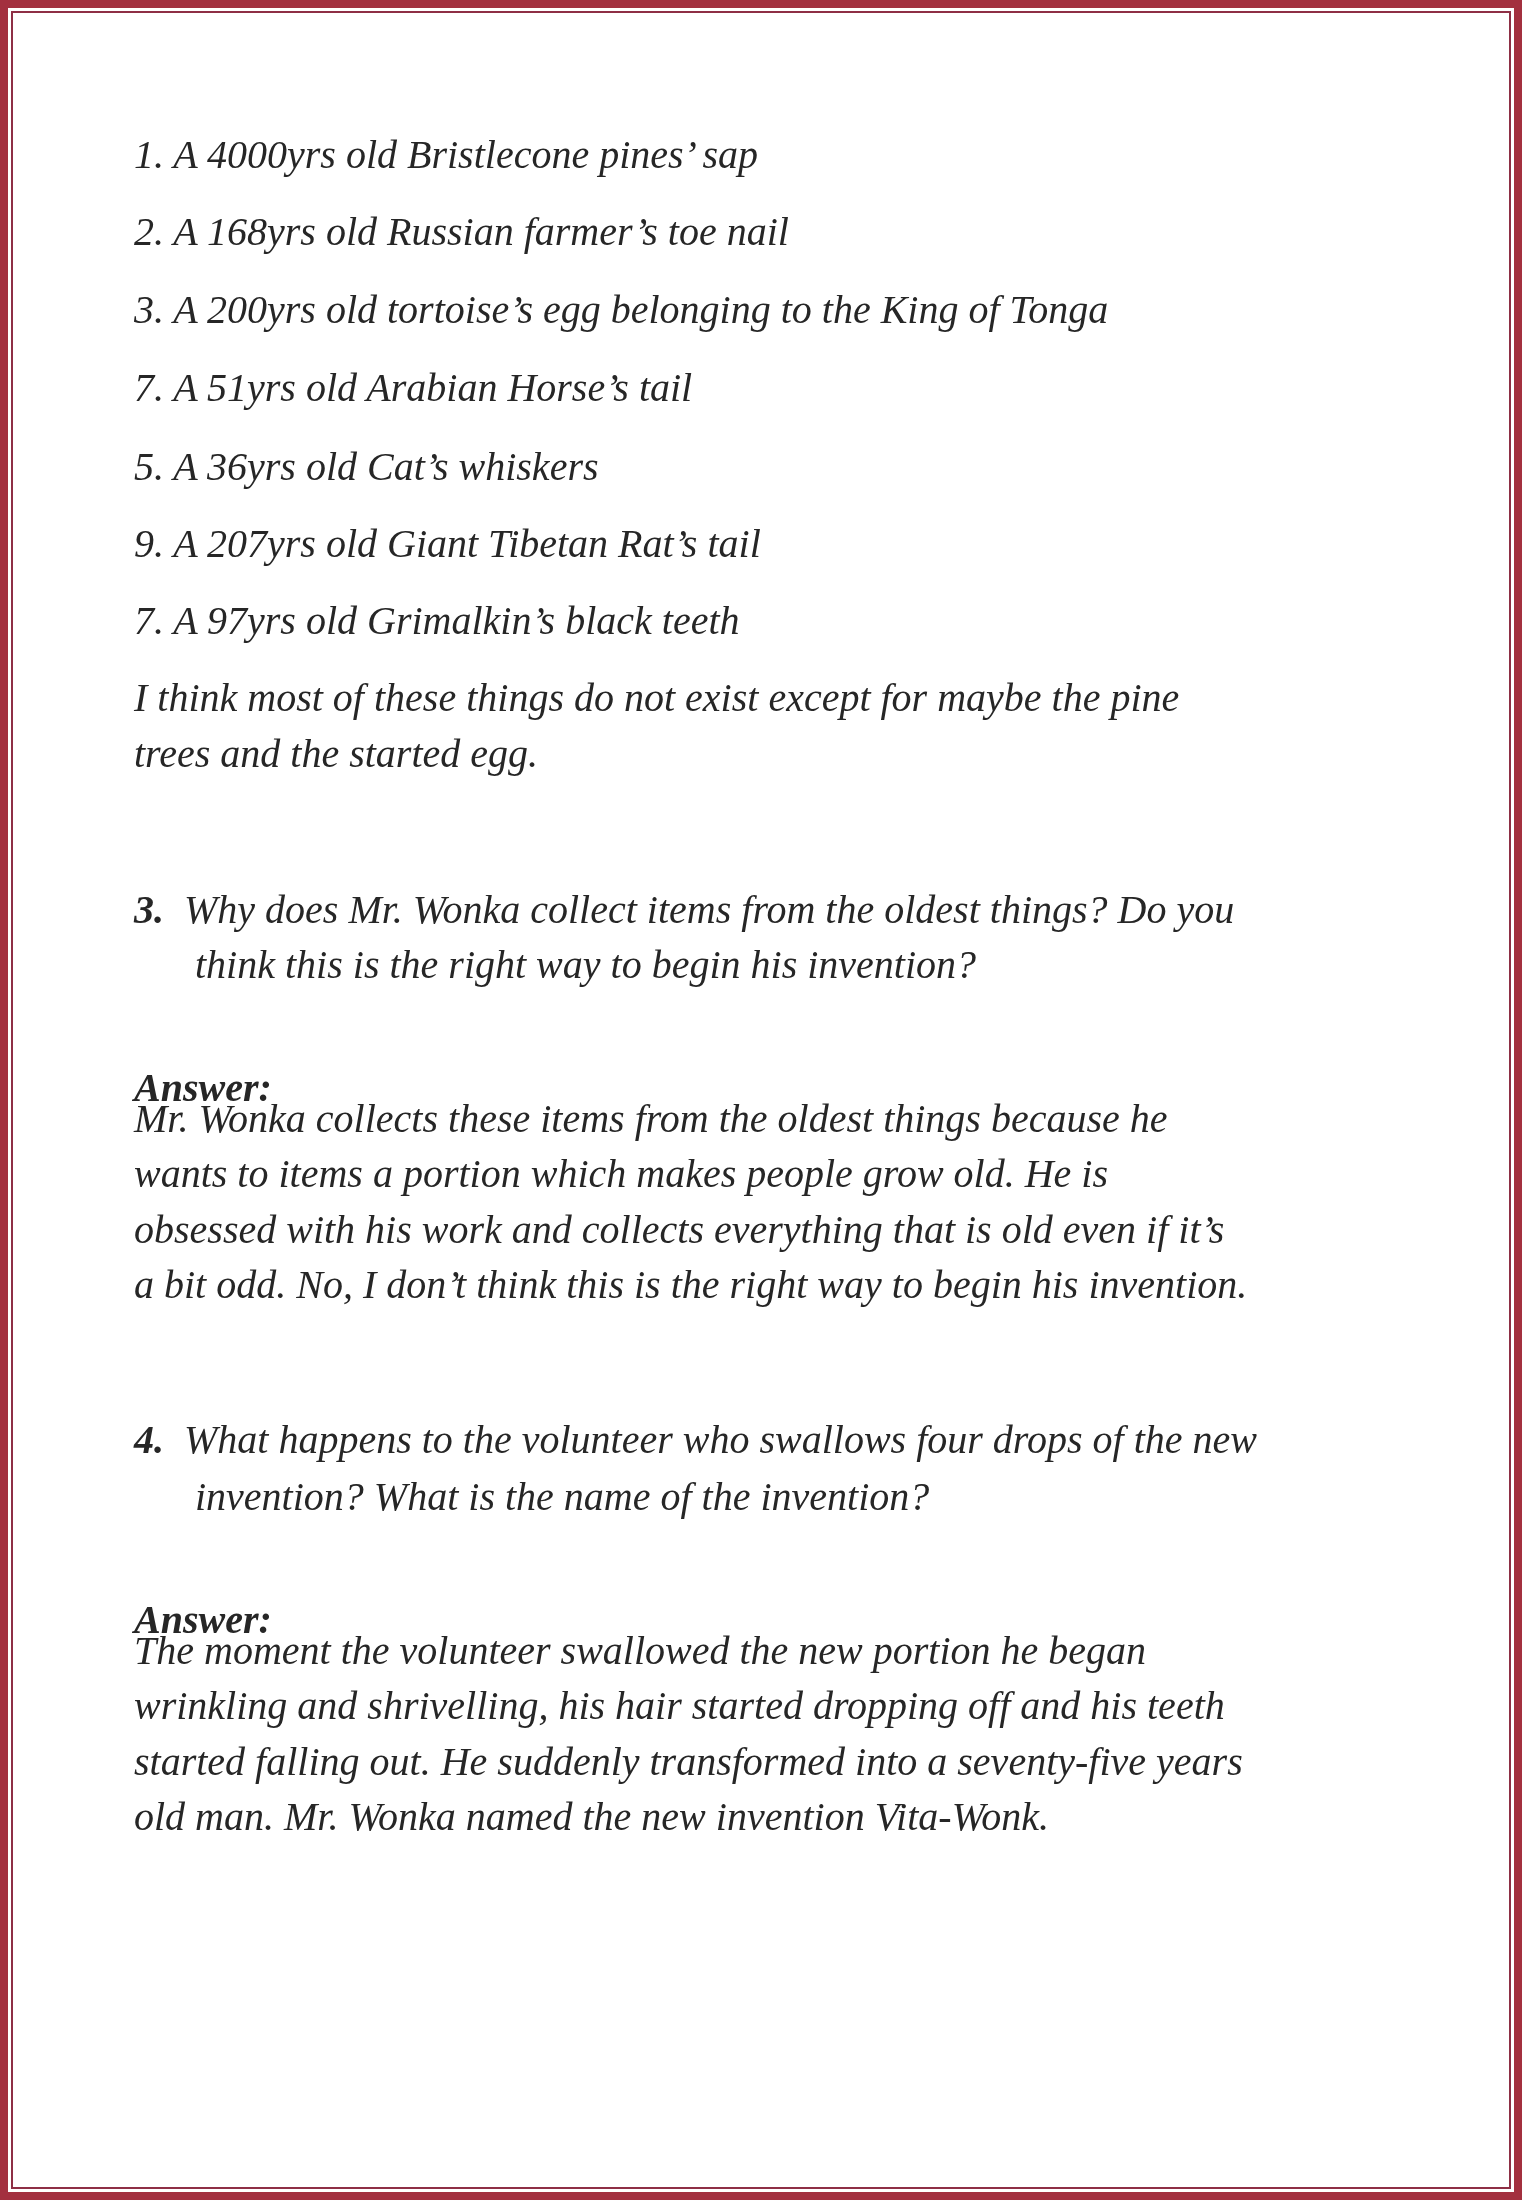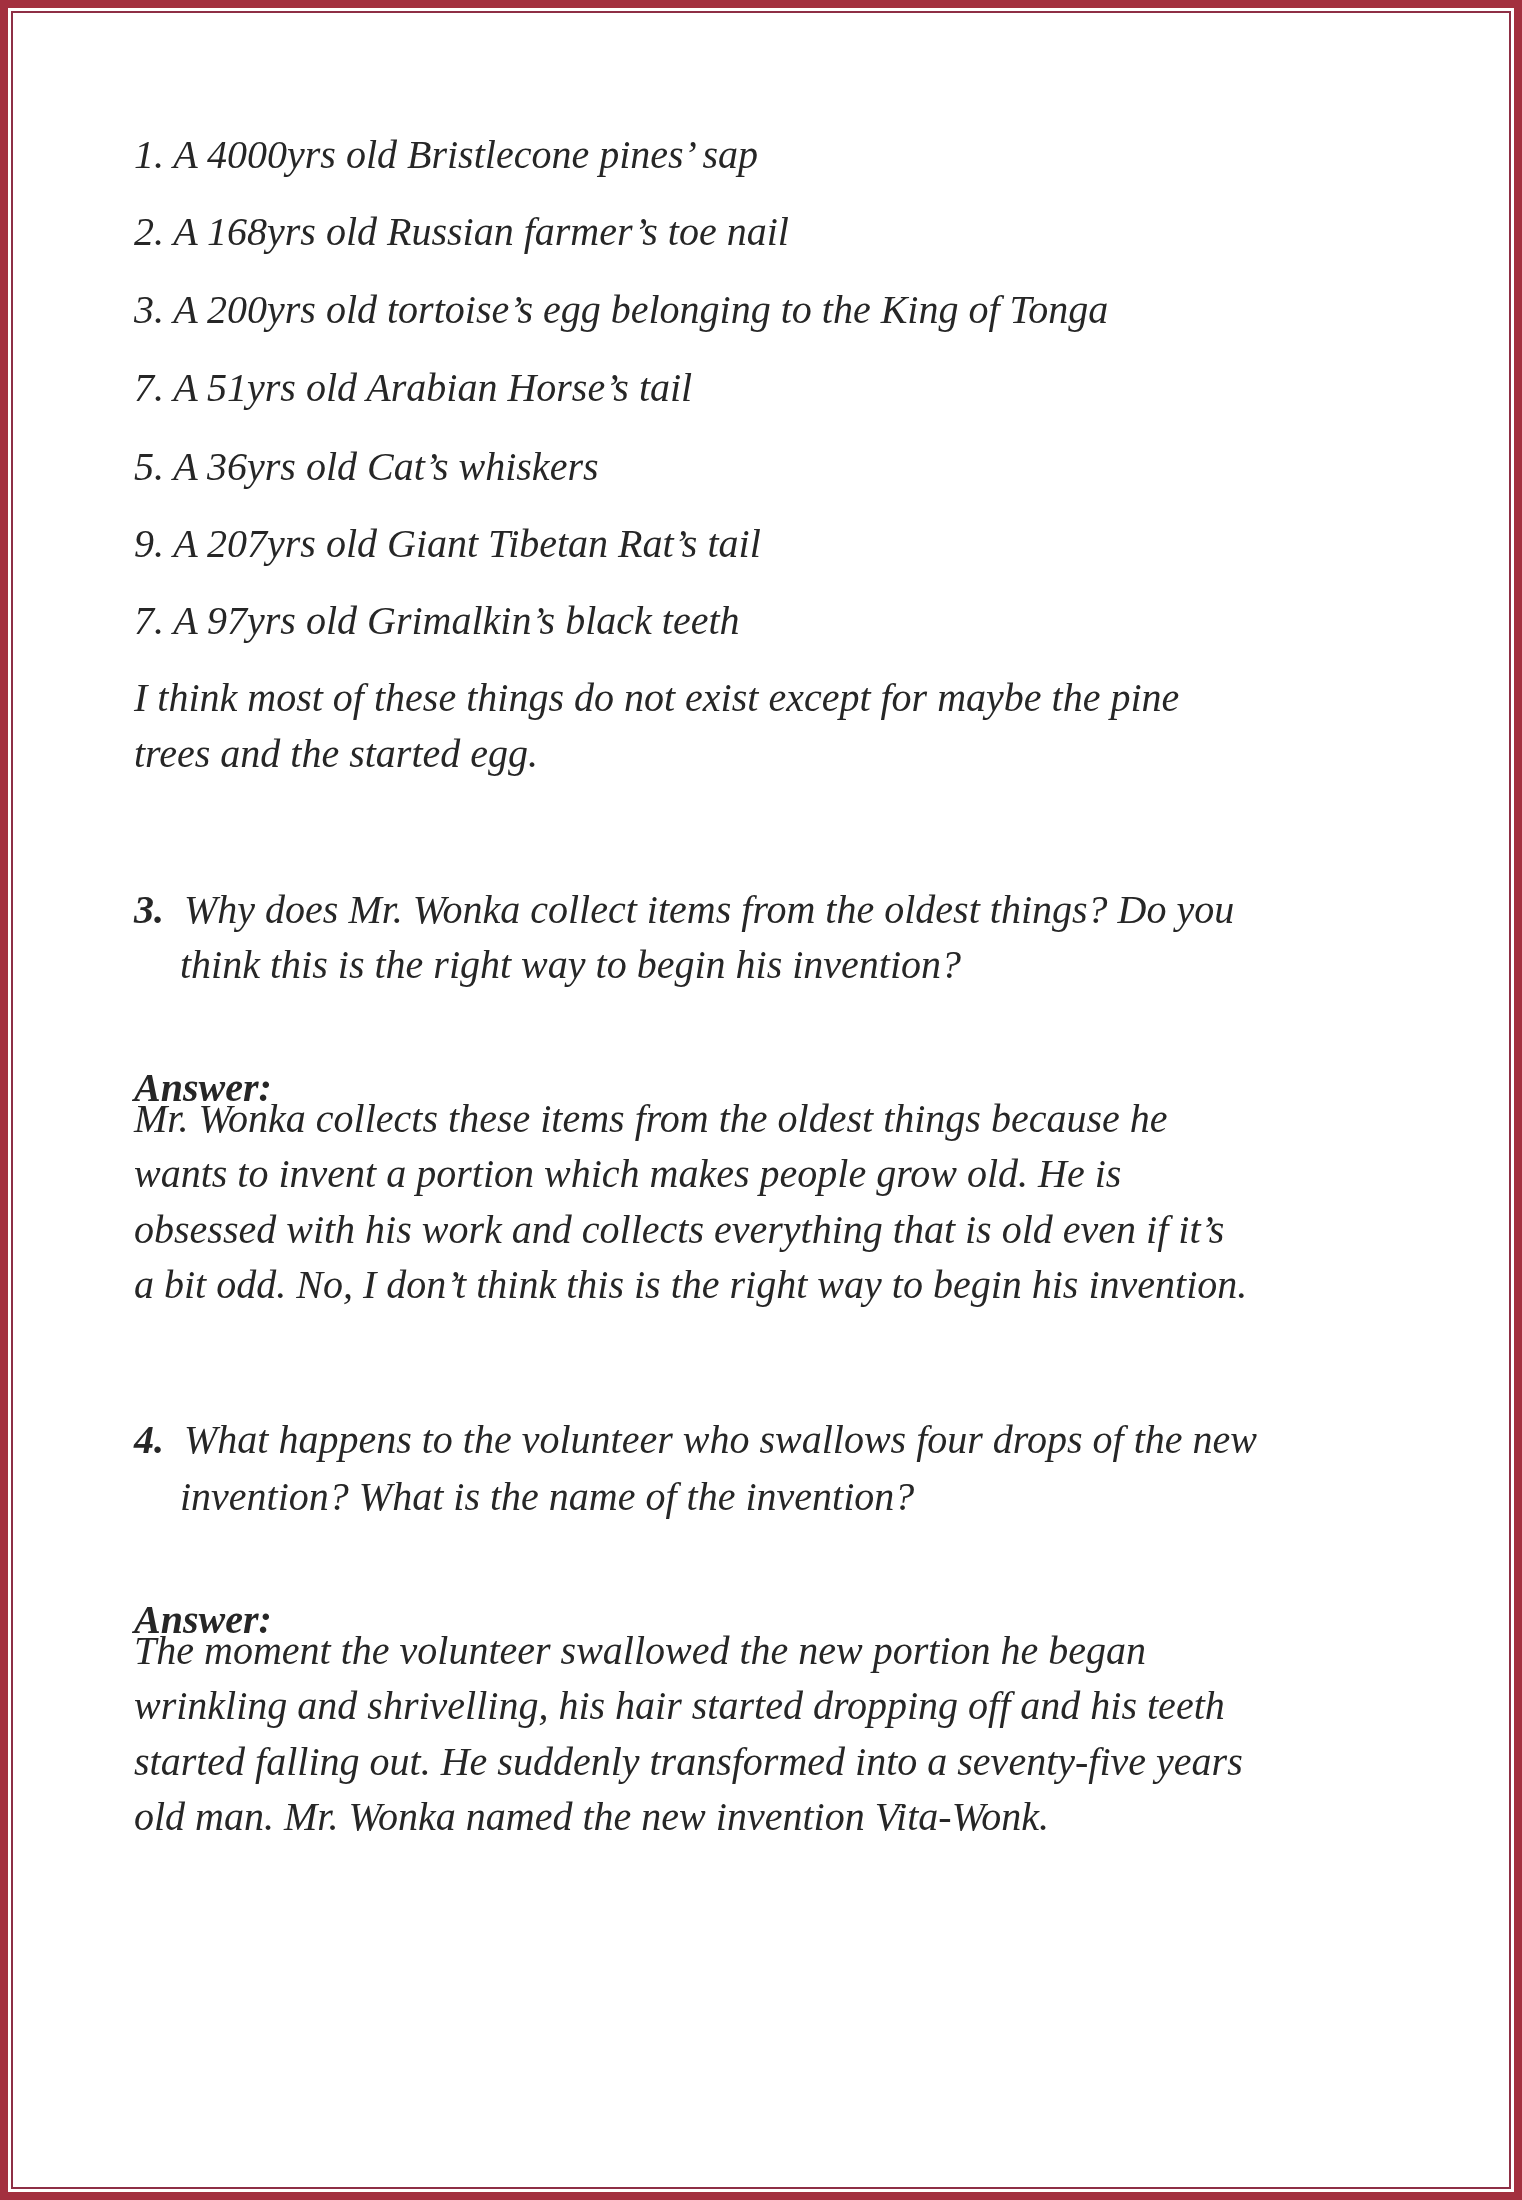--- a/index.html
+++ b/index.html
@@ -1,20 +1,20 @@
 <!DOCTYPE html>
 <html><head>
 <meta charset="utf-8">
 <style>
   html, body { margin: 0; padding: 0; }
   body { width: 1522px; height: 2200px; background: #ffffff; position: relative; overflow: hidden; }
   .frame-outer { position: absolute; left: 0; top: 0; width: 1522px; height: 2200px; box-sizing: border-box; border: 8px solid #a3303f; }
   .frame-inner { position: absolute; left: 11px; top: 11px; right: 11px; bottom: 11px; border: 2px solid #8e2f45; }
   .line { position: absolute; left: 134px; white-space: nowrap; font-family: "Liberation Serif", "DejaVu Serif", serif; font-size: 40px; color: #262626; line-height: 48px; font-style: italic; }
-  .indent { left: 180px; }
+  .indent { left: 195px; }
   .bold { font-weight: bold; margin-top: 46px; }
   .qnum { font-weight: bold; display: inline-block; width: 50px; }
 </style>
 </head>
 <body>
 
 <div class="frame-outer"></div>
 <div class="frame-inner"></div>
 
 <div>
@@ -30,21 +30,21 @@
 <div>
   <div class="line" style="top:674px">I think most of these things do not exist except for maybe the pine</div>
   <div class="line" style="top:730px">trees and the started egg.</div>
 </div>
 
 <div>
   <div class="line" style="top:886px"><span class="qnum">3.</span><span>Why does Mr. Wonka collect items from the oldest things? Do you</span></div>
   <div class="line indent" style="top:941px">think this is the right way to begin his invention?</div>
   <div class="line bold" style="top:1018px">Answer:</div>
   <div class="line" style="top:1095px">Mr. Wonka collects these items from the oldest things because he</div>
-  <div class="line" style="top:1150px">wants to invent a portion which makes people grow old. He is</div>
+  <div class="line" style="top:1150px">wants to items a portion which makes people grow old. He is</div>
   <div class="line" style="top:1206px">obsessed with his work and collects everything that is old even if it’s</div>
   <div class="line" style="top:1261px">a bit odd. No, I don’t think this is the right way to begin his invention.</div>
 </div>
 
 <div>
   <div class="line" style="top:1416px"><span class="qnum">4.</span><span>What happens to the volunteer who swallows four drops of the new</span></div>
   <div class="line indent" style="top:1473px">invention? What is the name of the invention?</div>
   <div class="line bold" style="top:1550px">Answer:</div>
   <div class="line" style="top:1627px">The moment the volunteer swallowed the new portion he began</div>
   <div class="line" style="top:1682px">wrinkling and shrivelling, his hair started dropping off and his teeth</div>

